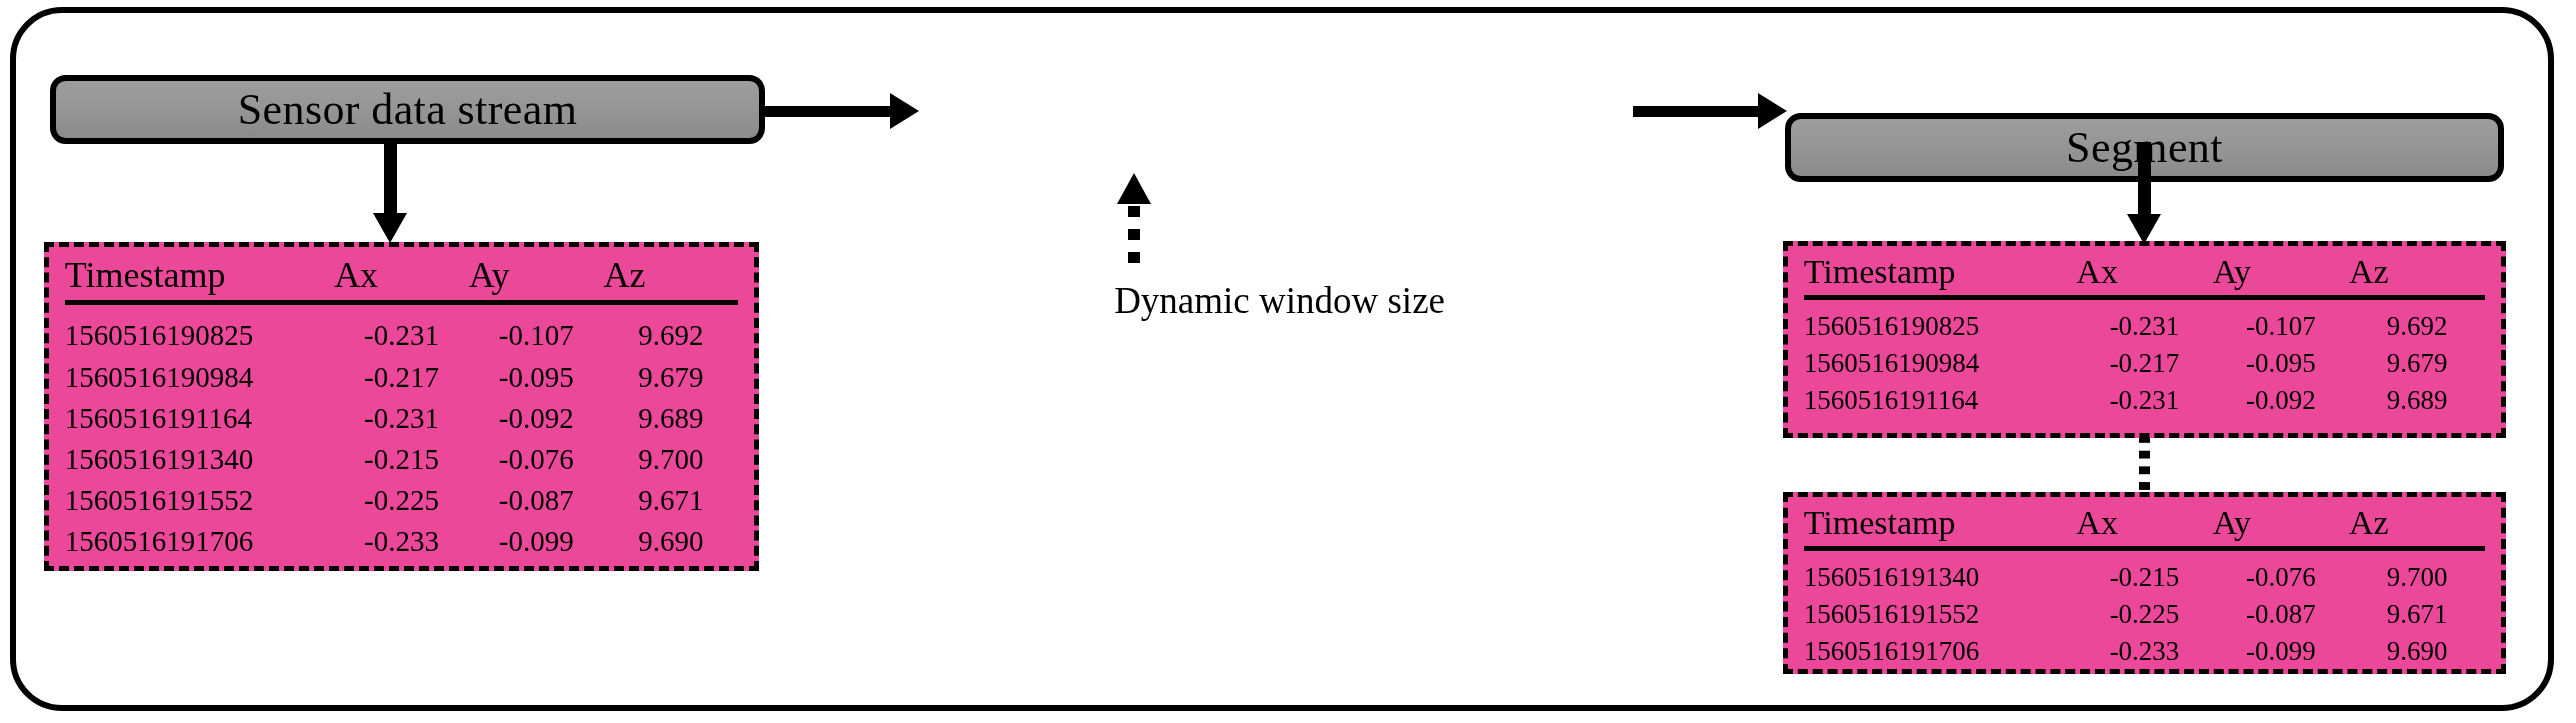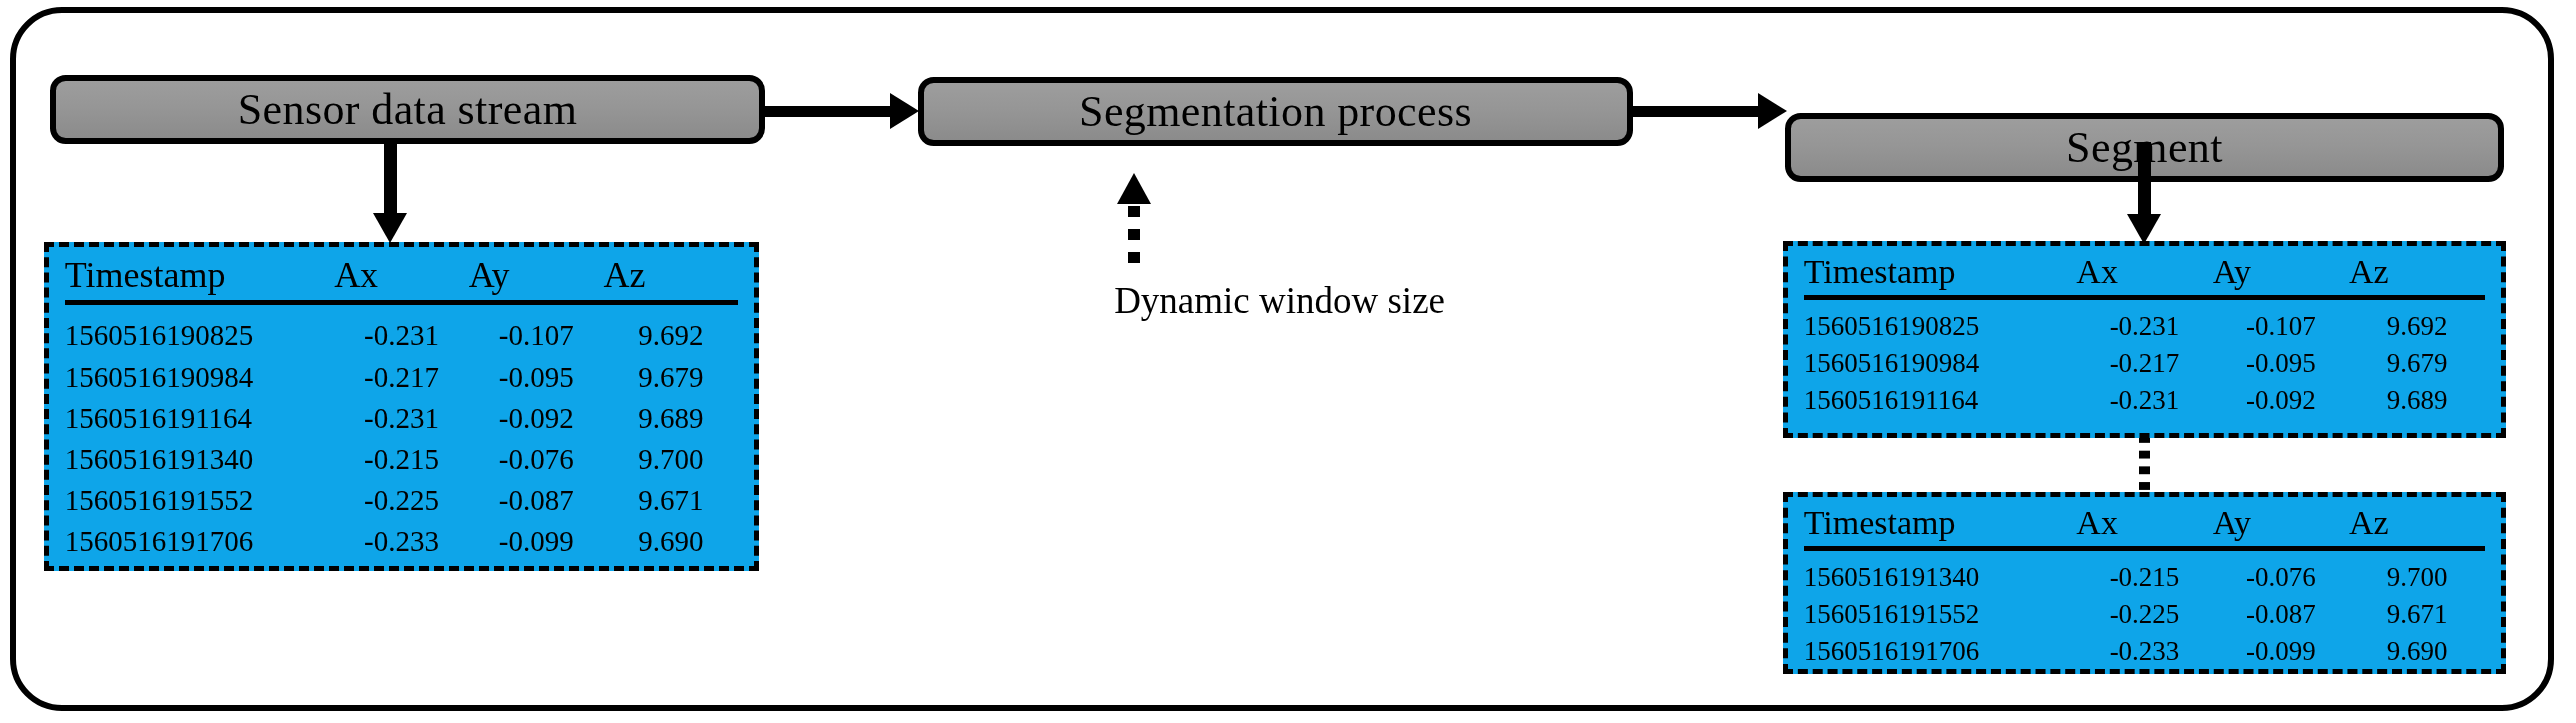--- a/index.html
+++ b/index.html
@@ -162,21 +162,21 @@
     background-image: linear-gradient(#000 48%, transparent 48%);
     background-size: 11.4px 15.7px;
     background-repeat: repeat-y;
   }
 
   
   .data-table {
     position: absolute;
     box-sizing: border-box;
     border: 5px dashed #000000;
-    background: #0ea5e9;
+    background: #ec4899;
     padding: 7.2px 15.7px 10px 15.7px;
   }
   .data-table table {
     border-collapse: collapse;
     width: 100%;
     table-layout: fixed;
   }
   .data-table th {
     font-weight: normal;
     text-align: left;
@@ -229,23 +229,20 @@
 <body>
 
 <div id="canvas">
 
   <div class="outer-frame"></div>
 
   <div class="proc-box" id="box-sensor">
     <span class="proc-label">Sensor data stream</span>
   </div>
 
-  <div class="proc-box" id="box-segproc">
-    <span class="proc-label">Segmentation process</span>
-  </div>
 
   <div class="proc-box" id="box-segment">
     <span class="proc-label">Segment</span>
   </div>
 
   <div class="h-arrow" id="arrow-sensor-to-seg">
     <div class="shaft"></div>
     <div class="head"></div>
   </div>
 

